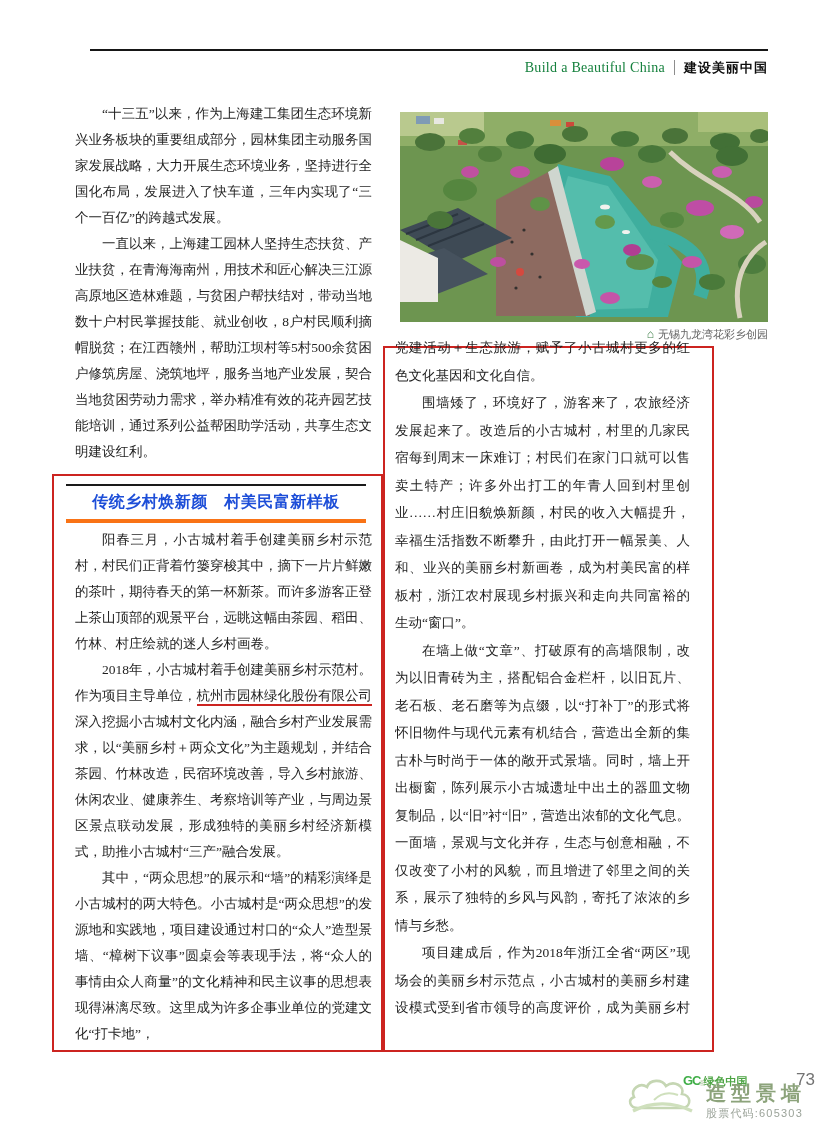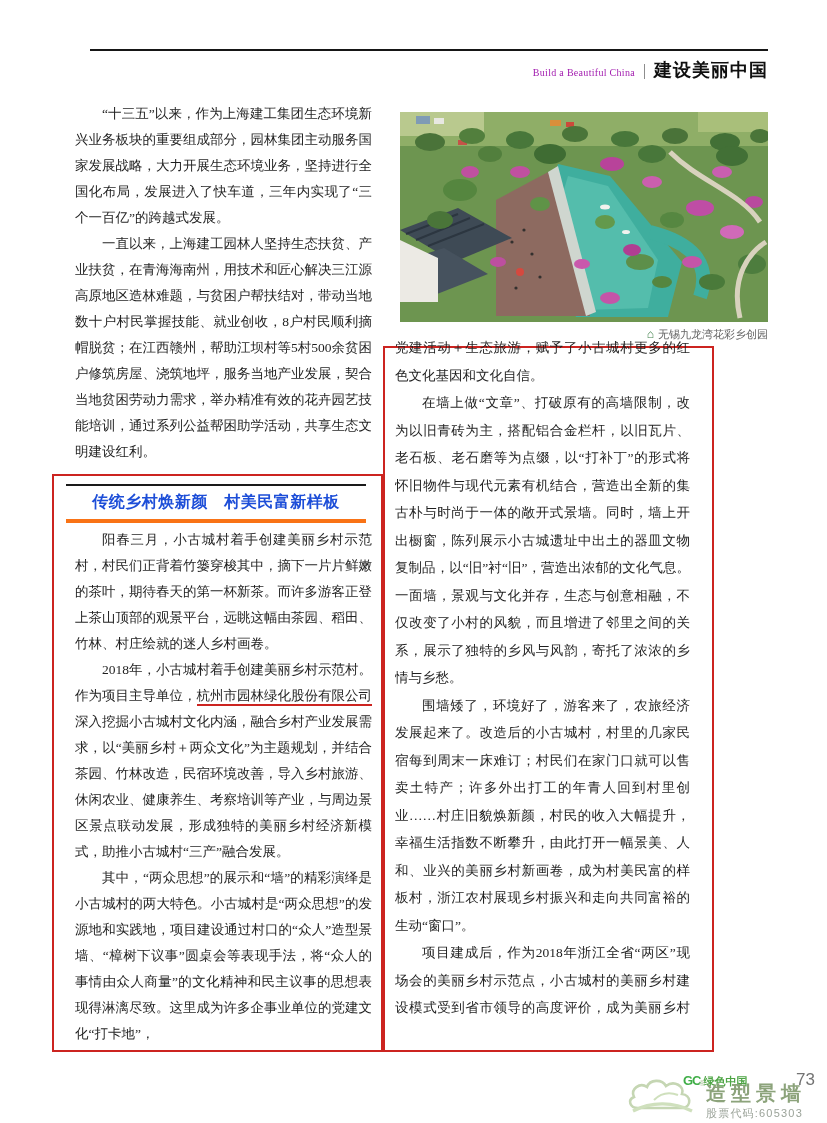--- a/index.html
+++ b/index.html
@@ -3,23 +3,23 @@
 <meta charset="utf-8">
 <style>
   html,body{margin:0;padding:0;background:#ffffff;}
   .page{
     position:relative;width:827px;height:1123px;background:#ffffff;overflow:hidden;
     font-family:"Liberation Serif","DejaVu Serif",serif;color:#1f1f1f;margin:0 auto;
   }
   
   .header-rule{position:absolute;left:90px;top:49px;width:678px;height:2px;background:#161616;}
   .header-row{position:absolute;left:400px;top:58px;width:368px;text-align:right;white-space:nowrap;}
-  .header-en{font-size:10px;color:#a21caf;letter-spacing:.3px;}
+  .header-en{font-size:14px;color:#15803d;letter-spacing:.3px;}
   .vdivider{display:inline-block;width:1px;height:15px;background:#8d8d8d;margin:0 9px;vertical-align:-3px;}
-  .header-zh{font-family:"Liberation Sans","DejaVu Sans",sans-serif;font-weight:700;font-size:18px;color:#0f0f0f;letter-spacing:1px;}
+  .header-zh{font-family:"Liberation Sans","DejaVu Sans",sans-serif;font-weight:700;font-size:13px;color:#0f0f0f;letter-spacing:1px;}
   
   .photo{position:absolute;left:400px;top:112px;width:368px;height:210px;overflow:hidden;background:#6d9550;}
   .caption-row{position:absolute;left:400px;top:327px;width:368px;text-align:right;font-family:"Liberation Sans","DejaVu Sans",sans-serif;font-size:11px;color:#636363;}
   .caption-icon{color:#3a7d44;font-size:12px;font-weight:700;margin-right:4px;}
   
   .coltext{position:absolute;text-align:justify;font-size:13.5px;overflow:hidden;}
   .coltext p{margin:0;text-indent:2em;}
   .coltext p.no-indent{text-indent:0;}
   .left-top{left:75px;top:101px;width:297px;height:372px;line-height:26px;}
   .fb-text{left:75px;top:527px;width:297px;height:520px;line-height:26px;}
@@ -146,22 +146,22 @@
   <div class="headline">传统乡村焕新颜　村美民富新样板</div>
 
   <div class="coltext fb-text">
     <p>阳春三月，小古城村着手创建美丽乡村示范村，村民们正背着竹篓穿梭其中，摘下一片片鲜嫩的茶叶，期待春天的第一杯新茶。而许多游客正登上茶山顶部的观景平台，远眺这幅由茶园、稻田、竹林、村庄绘就的迷人乡村画卷。</p>
     <p><span>2018年，小古城村着手创建美丽乡村示范村。作为项目主导单位，</span><span class="red-underline">杭州市园林绿化股份有限公司</span><span>深入挖掘小古城村文化内涵，融合乡村产业发展需求，以“美丽乡村＋两众文化”为主题规划，并结合茶园、竹林改造，民宿环境改善，导入乡村旅游、休闲农业、健康养生、考察培训等产业，与周边景区景点联动发展，形成独特的美丽乡村经济新模式，助推小古城村“三产”融合发展。</span></p>
     <p>其中，“两众思想”的展示和“墙”的精彩演绎是小古城村的两大特色。小古城村是“两众思想”的发源地和实践地，项目建设通过村口的“众人”造型景墙、“樟树下议事”圆桌会等表现手法，将“众人的事情由众人商量”的文化精神和民主议事的思想表现得淋漓尽致。这里成为许多企事业单位的党建文化“打卡地”，</p>
   </div>
 
   <div class="coltext rc-text">
     <p class="no-indent">党建活动＋生态旅游，赋予了小古城村更多的红色文化基因和文化自信。</p>
+    <p>围墙矮了，环境好了，游客来了，农旅经济发展起来了。改造后的小古城村，村里的几家民宿每到周末一床难订；村民们在家门口就可以售卖土特产；许多外出打工的年青人回到村里创业……村庄旧貌焕新颜，村民的收入大幅提升，幸福生活指数不断攀升，由此打开一幅景美、人和、业兴的美丽乡村新画卷，成为村美民富的样板村，浙江农村展现乡村振兴和走向共同富裕的生动“窗口”。</p>
     <p>在墙上做“文章”、打破原有的高墙限制，改为以旧青砖为主，搭配铝合金栏杆，以旧瓦片、老石板、老石磨等为点缀，以“打补丁”的形式将怀旧物件与现代元素有机结合，营造出全新的集古朴与时尚于一体的敞开式景墙。同时，墙上开出橱窗，陈列展示小古城遗址中出土的器皿文物复制品，以“旧”衬“旧”，营造出浓郁的文化气息。一面墙，景观与文化并存，生态与创意相融，不仅改变了小村的风貌，而且增进了邻里之间的关系，展示了独特的乡风与风韵，寄托了浓浓的乡情与乡愁。</p>
-    <p>围墙矮了，环境好了，游客来了，农旅经济发展起来了。改造后的小古城村，村里的几家民宿每到周末一床难订；村民们在家门口就可以售卖土特产；许多外出打工的年青人回到村里创业……村庄旧貌焕新颜，村民的收入大幅提升，幸福生活指数不断攀升，由此打开一幅景美、人和、业兴的美丽乡村新画卷，成为村美民富的样板村，浙江农村展现乡村振兴和走向共同富裕的生动“窗口”。</p>
     <p>项目建成后，作为2018年浙江全省“两区”现场会的美丽乡村示范点，小古城村的美丽乡村建设模式受到省市领导的高度评价，成为美丽乡村建设的新标杆，前来参观、旅游的人群络绎不绝。先后获评“浙江省美丽乡村美育村（社区）试点单位”、“浙江省生</p>
   </div>
 
   <div class="footer-line">
     <span class="gc-mark">GC</span>
     <span class="mag-name">绿色中国</span>
     <span class="page-num">73</span>
   </div>
 
   <div class="cloud-logo">

